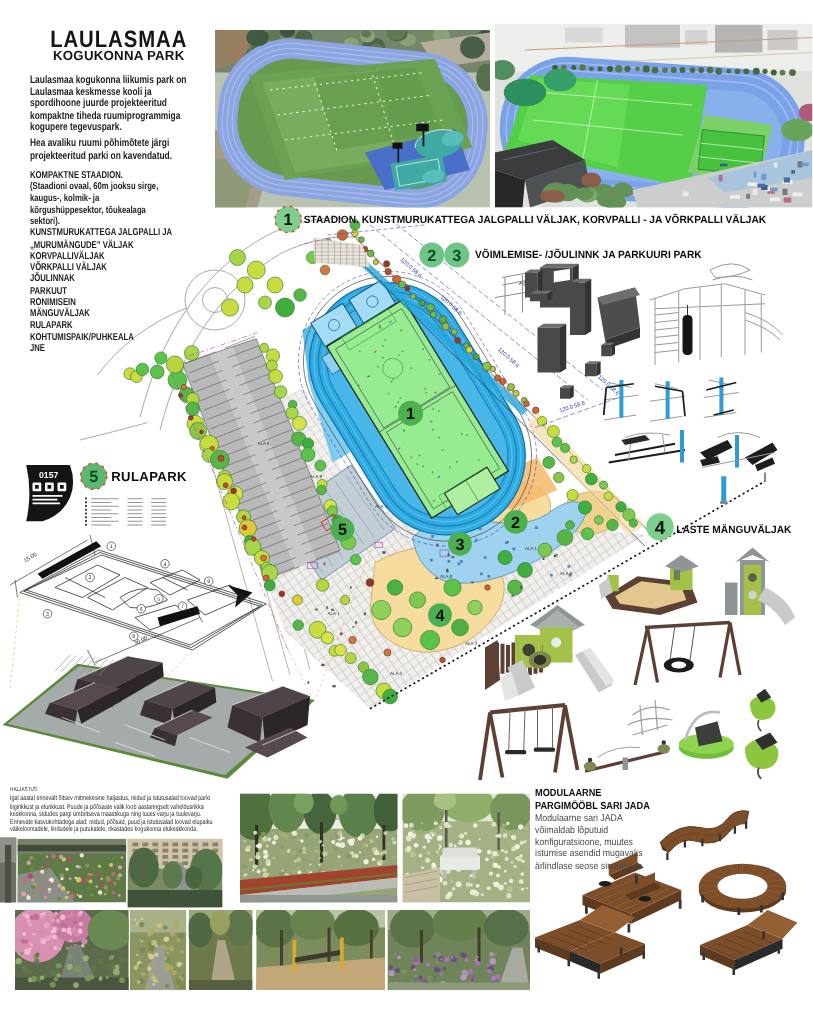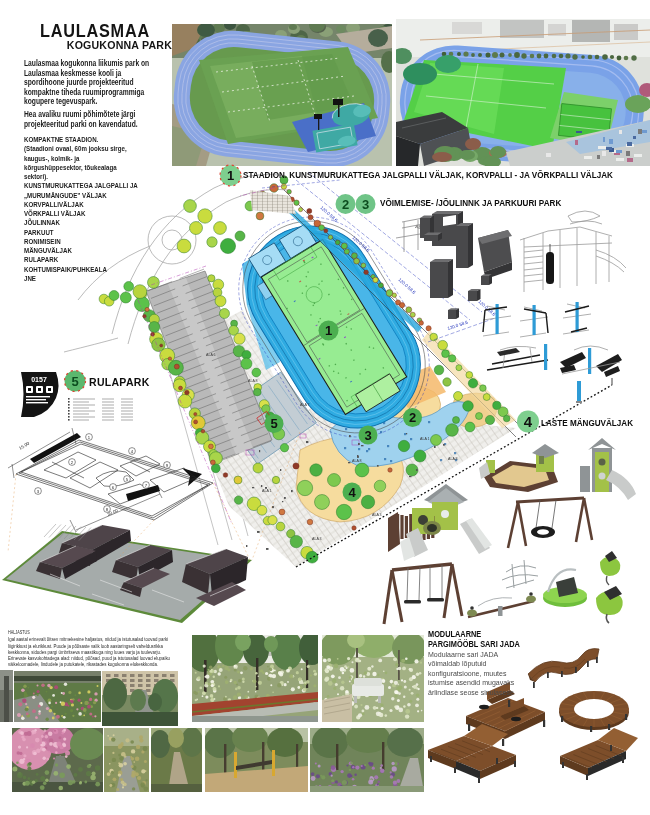--- a/index.html
+++ b/index.html
@@ -2004,21 +2004,21 @@
 
 <circle cx="352" cy="492" r="9.5" fill="#4caf50"></circle>
       <text x="352" y="496.68" font-size="13" font-weight="bold" text-anchor="middle" fill="#111" font-family="Liberation Sans,sans-serif">4</text>
 
 <circle cx="274" cy="423.5" r="9.5" fill="#4caf50"></circle>
       <text x="274" y="428.18" font-size="13" font-weight="bold" text-anchor="middle" fill="#111" font-family="Liberation Sans,sans-serif">5</text>
 </svg>
 
 <div class="abs" style="left:18px;top:20px;width:154px;text-align:center;font-size:17.5px;letter-spacing:0.8px;font-weight:bold;color:#141414;transform:scale(0.93,1.08);transform-origin:50% 0;">LAULASMAA</div>
 
-<div class="abs" style="left:18px;top:39px;width:154px;text-align:right;font-size:10.6px;letter-spacing:0.2px;font-weight:bold;color:#141414;">KOGUKONNA PARK</div>
+<div class="abs" style="left:18px;top:39px;width:154px;text-align:center;font-size:10.6px;letter-spacing:0.2px;font-weight:bold;color:#141414;">KOGUKONNA PARK</div>
 
 <div class="abs sx" style="left:24px;top:59px;width:200px;font-size:8.6px;line-height:9.6px;color:#1d1d1d;font-weight:bold;">Laulasmaa kogukonna liikumis park on<br>Laulasmaa keskmesse kooli ja<br>spordihoone juurde projekteeritud<br>kompaktne tiheda ruumiprogrammiga<br>kogupere tegevuspark.</div>
 
 <div class="abs sx" style="left:24px;top:110px;width:200px;font-size:8.6px;line-height:9.6px;color:#1d1d1d;font-weight:bold;">Hea avaliku ruumi põhimõtete järgi<br>projekteeritud parki on kavendatud.</div>
 
 <div class="abs sx" style="left:24px;top:135px;width:210px;font-size:7.9px;line-height:9.25px;color:#1d1d1d;font-weight:bold;">KOMPAKTNE STAADION.<br>(Staadioni ovaal, 60m jooksu sirge,<br>kaugus-, kolmik- ja<br>kõrgushüppesektor, tõukealaga<br>sektori).<br>KUNSTMURUKATTEGA JALGPALLI JA<br>„MURUMÄNGUDE” VÄLJAK<br>KORVPALLIVÄLJAK<br>VÕRKPALLI VÄLJAK<br>JÕULINNAK<br>PARKUUT<br>RONIMISEIN<br>MÄNGUVÄLJAK<br>RULAPARK<br>KOHTUMISPAIK/PUHKEALA<br>JNE</div>
 
 <div class="abs" style="left:243px;top:170px;font-size:8.4px;font-weight:bold;color:#0d0d0d;transform:scaleX(0.97);transform-origin:0 0;">STAADION. KUNSTMURUKATTEGA JALGPALLI VÄLJAK, KORVPALLI - JA VÕRKPALLI VÄLJAK</div>
 
 <div class="abs" style="left:380px;top:198px;font-size:8.4px;font-weight:bold;color:#0d0d0d;transform:scaleX(0.97);transform-origin:0 0;">VÕIMLEMISE- /JÕULINNK JA PARKUURI PARK</div>

